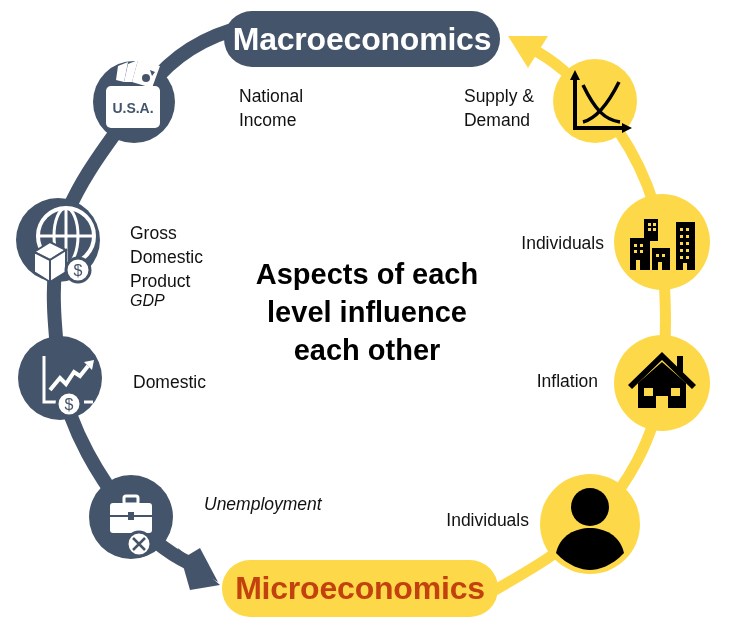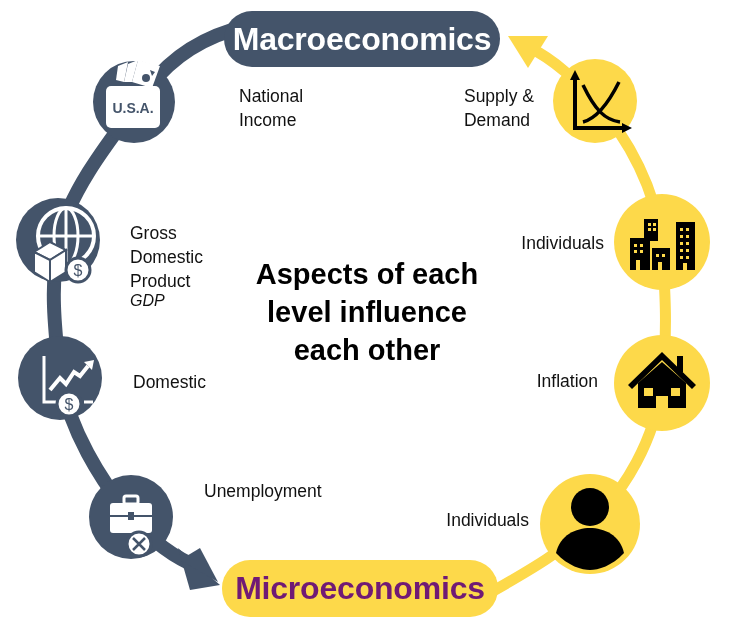--- a/index.html
+++ b/index.html
@@ -4,21 +4,21 @@
 <style>
   html, body { margin:0; padding:0; background:#ffffff; }
   body { width:731px; height:630px; position:relative; overflow:hidden;
          font-family:"Liberation Sans", sans-serif; }
   svg.bg { position:absolute; left:0; top:0; }
   .pill { position:absolute; border-radius:28px; display:flex; align-items:center;
           justify-content:center; font-size:32px; letter-spacing:-0.2px; }
   .pill b { font-weight:bold; }
   .pill .rest { font-weight:bold; }
   .macro { left:224px; top:11px; width:276px; height:56px; background:#44546A; color:#ffffff; }
-  .micro { left:222px; top:560px; width:276px; height:57px; background:#FDD94A; color:#701a75; }
+  .micro { left:222px; top:560px; width:276px; height:57px; background:#FDD94A; color:#c2410c; }
   .label { position:absolute; font-size:17.5px; line-height:24px; color:#111; white-space:pre-line; }
   .label i { font-size:16px; display:block; line-height:16px; }
   .right { text-align:left; }
   .center-text { position:absolute; left:222px; top:255px; width:290px; text-align:center;
                  font-weight:bold; font-size:29px; line-height:38px; color:#000; white-space:pre-line; }
 </style>
 </head>
 <body>
 
 <svg class="bg" width="731" height="630" viewBox="0 0 731 630">
@@ -160,21 +160,21 @@
 
 <div class="label" style="left:195px; top:84px;margin-left:44px;">National
 Income</div>
 <div class="label" style="left:130px; top:197px;">
   <span>Gross
 Domestic
 Product</span>
   <i>GDP</i>
 </div>
 <div class="label" style="left:133px; top:370px;">Domestic</div>
-<div class="label" style="left:204px; top:479px;">Unemployment</div>
+<div class="label" style="left:204px; top:492px;font-style:italic;">Unemployment</div>
 
 <div class="label right" style="right:197px; top:84px;">Supply &amp;
 Demand</div>
 <div class="label right" style="right:127px; top:231px;">Individuals</div>
 <div class="label right" style="right:133px; top:369px;">Inflation</div>
 <div class="label right" style="right:202px; top:508px;margin-left:8px;">Individuals</div>
 
 <div class="center-text">Aspects of each
 level influence
 each other</div>

